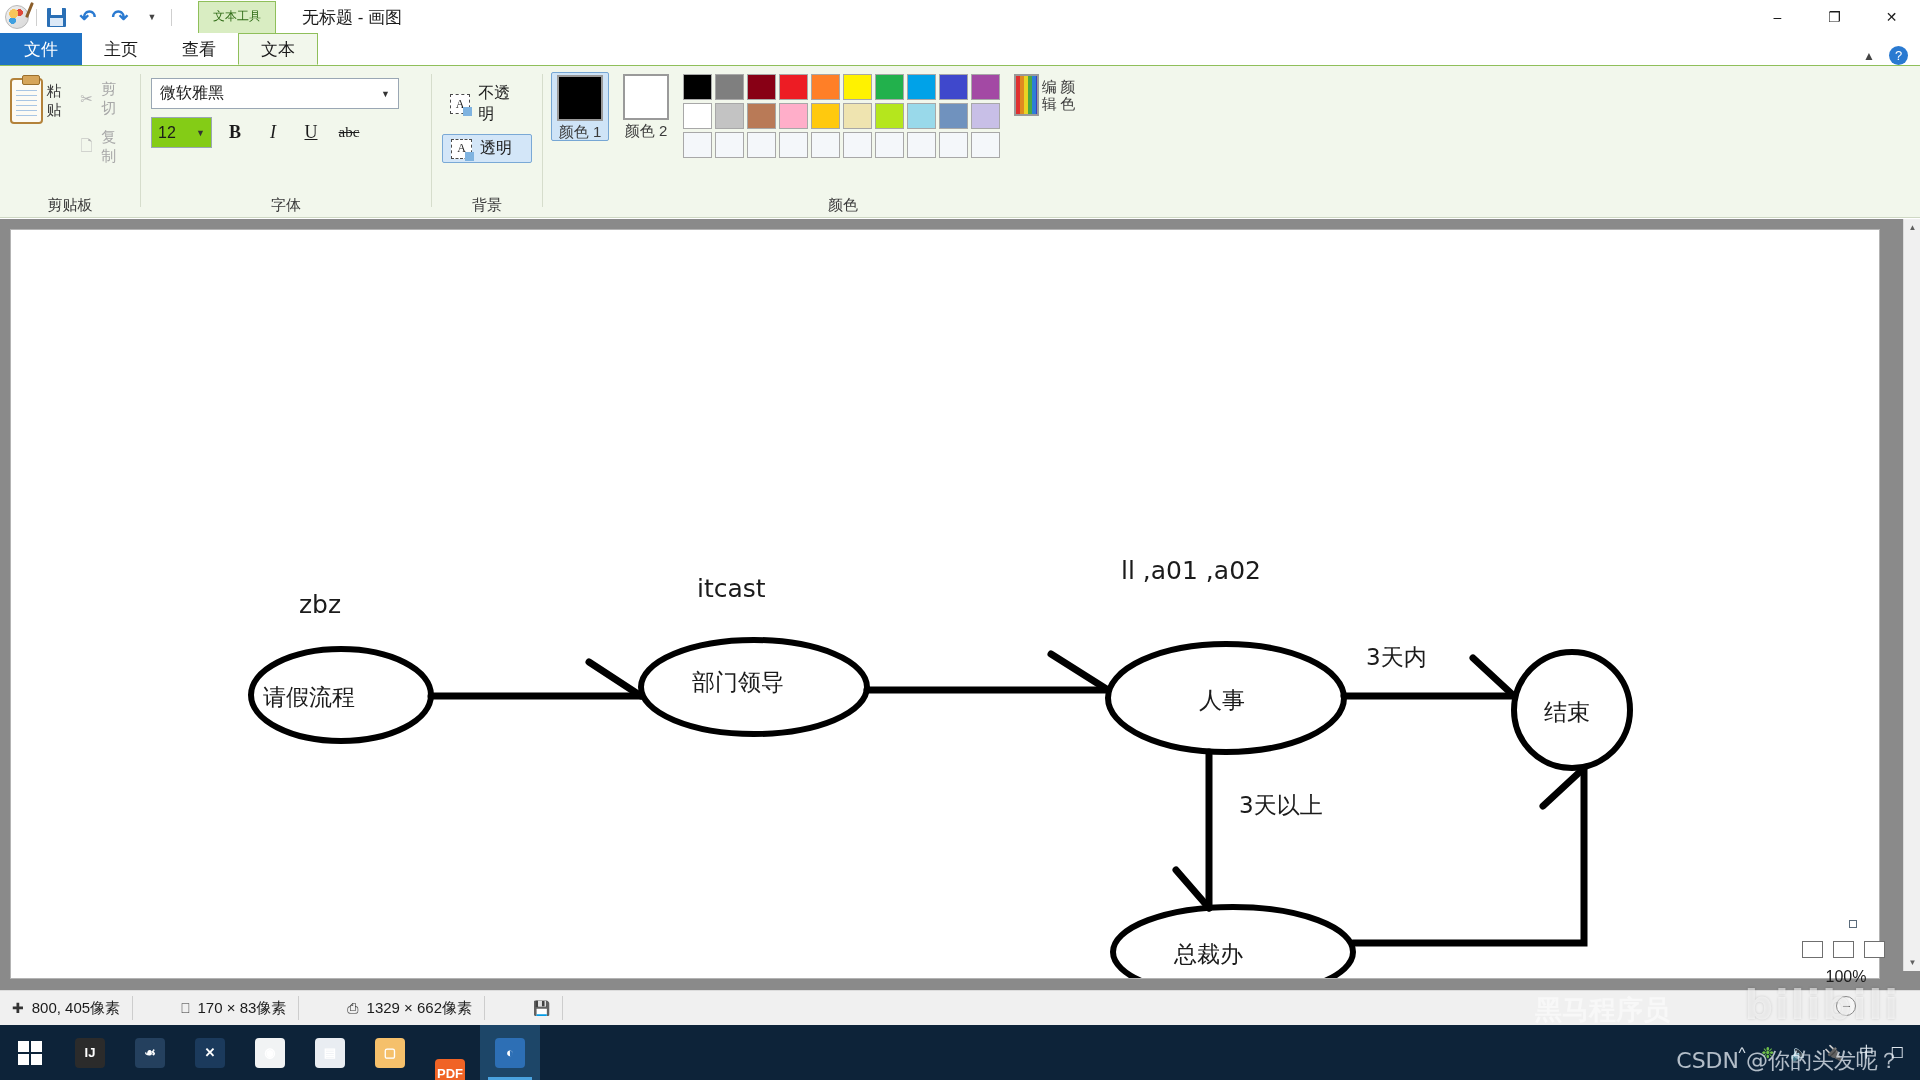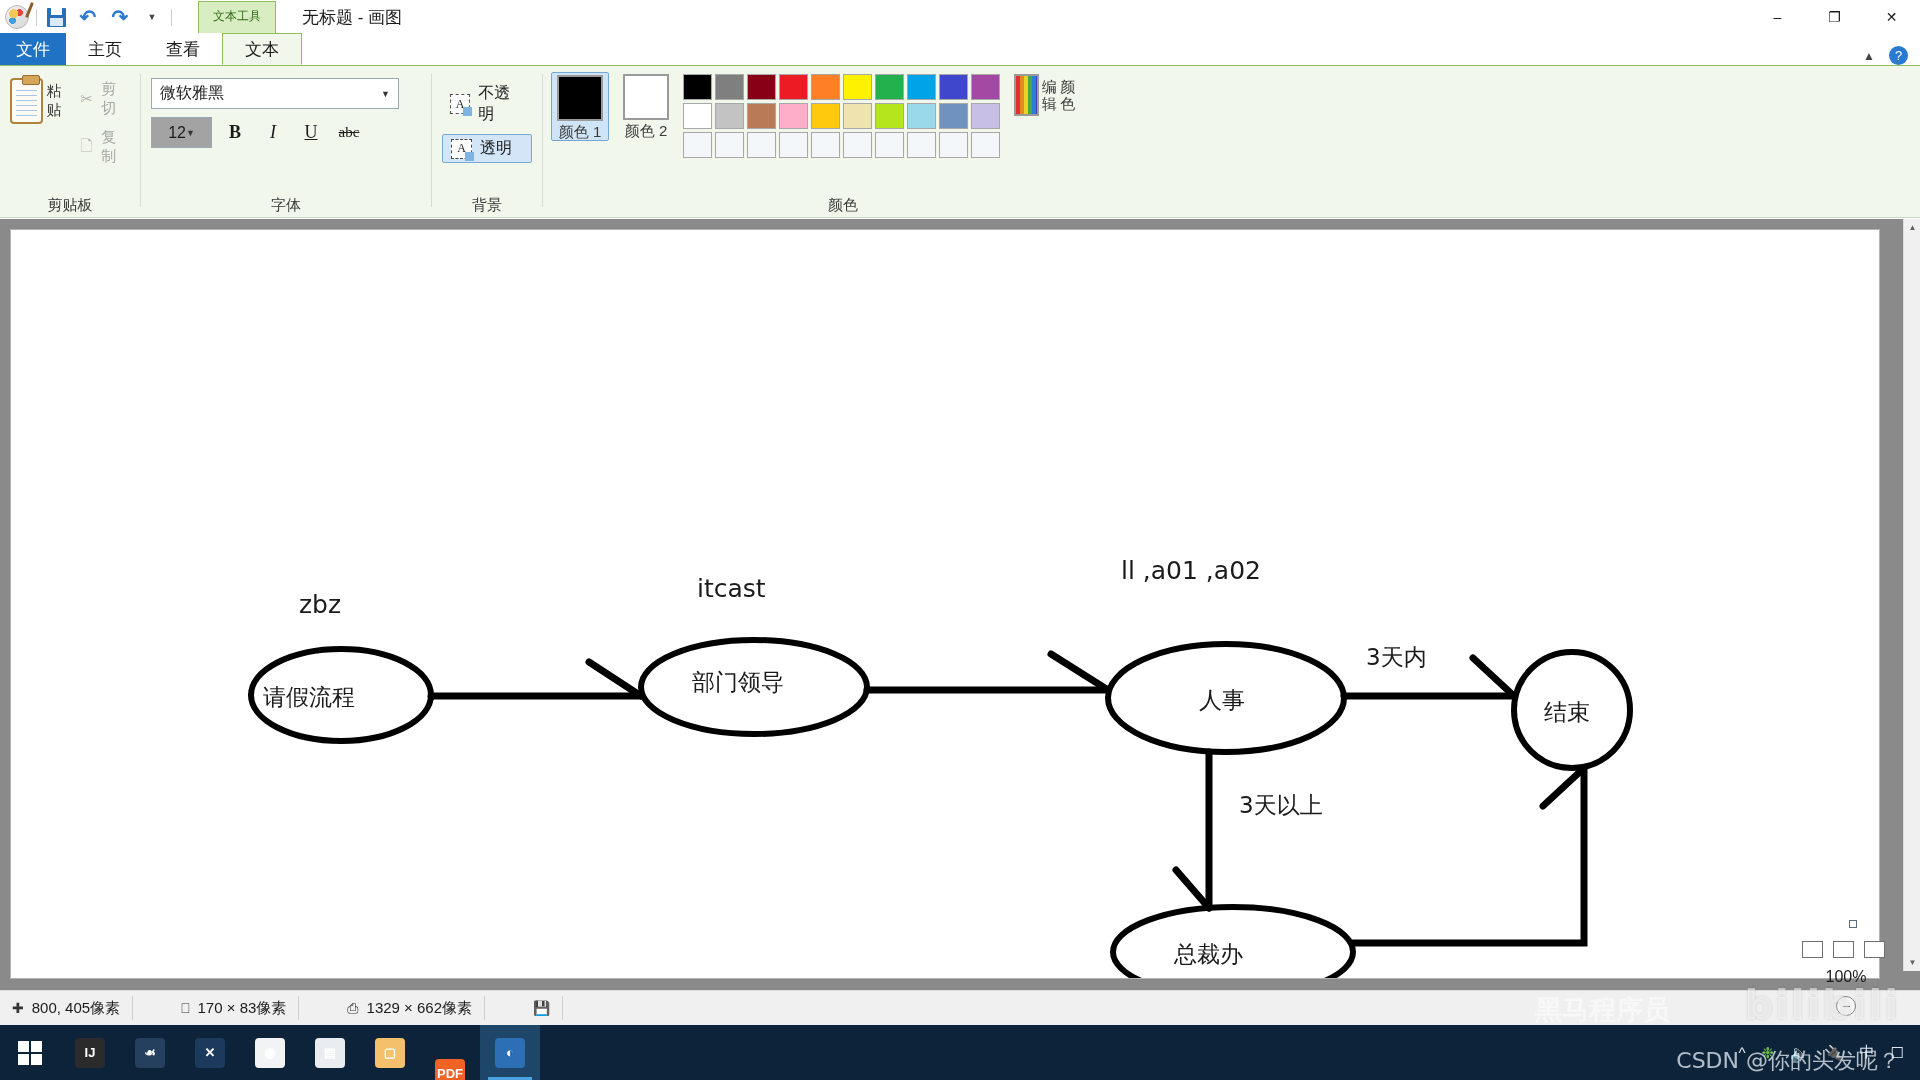--- a/index.html
+++ b/index.html
@@ -59,21 +59,21 @@
   
   .ribbon-tabs {
     position:absolute; top:34px; left:0; width:1920px; height:32px;
     background:#ffffff; display:flex; align-items:flex-end;
     border-bottom: 1px solid #8fbf5a;
   }
   .tab {
     height:32px; padding:0 22px; display:flex; align-items:center;
     font-size:17px; color:#1b1b1b;
   }
-  .tab.file { background:#1f72c4; color:#fff; padding:0 16px; height:32px; }
+  .tab.file { background:#1f72c4; color:#fff; padding:0 24px; height:32px; }
   .tab.active-group {
     background:#f2f7ec; border:1px solid #8fbf5a; border-bottom:1px solid #f2f7ec;
     position:relative; z-index:3;
   }
   .tabs-right { margin-left:auto; display:flex; align-items:center; gap:14px; padding-right:12px; }
   .chev-up { font-size:12px; color:#444; }
   .help-ico {
     width:19px; height:19px; border-radius:50%; background:#2a7ad1; color:#fff;
     font-size:13px; display:flex; align-items:center; justify-content:center;
   }
@@ -111,23 +111,23 @@
 
   
   .font-col { display:flex; flex-direction:column; gap:8px; padding-top:4px; }
   .font-name-box {
     width:248px; height:31px; border:1px solid #9aa7b4; background:#fff;
     display:flex; align-items:center; padding:0 8px; font-size:16px; color:#1b1b1b;
     justify-content:space-between;
   }
   .font-row2 { display:flex; align-items:center; gap:4px; }
   .font-size-box {
-    width:61px; height:31px; border:1px solid #9aa7b4; background:#a3a3a3;
+    width:61px; height:31px; border:1px solid #9aa7b4; background:#84cc16;
     display:flex; align-items:center; padding:4px 6px; font-size:16px; color:#1b1b1b;
-    justify-content:center;
+    justify-content:space-between;
   }
   .caret-dn { font-size:9px; color:#333; }
   .fbtn {
     width:30px; height:28px; display:flex; align-items:center; justify-content:center;
     font-size:18px; color:#1b1b1b; margin-left:4px;
   }
   .fbtn.b { font-weight:bold; font-family:"Liberation Serif", serif; }
   .fbtn.i { font-style:italic; font-family:"Liberation Serif", serif; }
   .fbtn.u { text-decoration:underline; font-family:"Liberation Serif", serif; }
   .fbtn.s { text-decoration:line-through; font-size:15px; font-family:"Liberation Serif", serif; }

